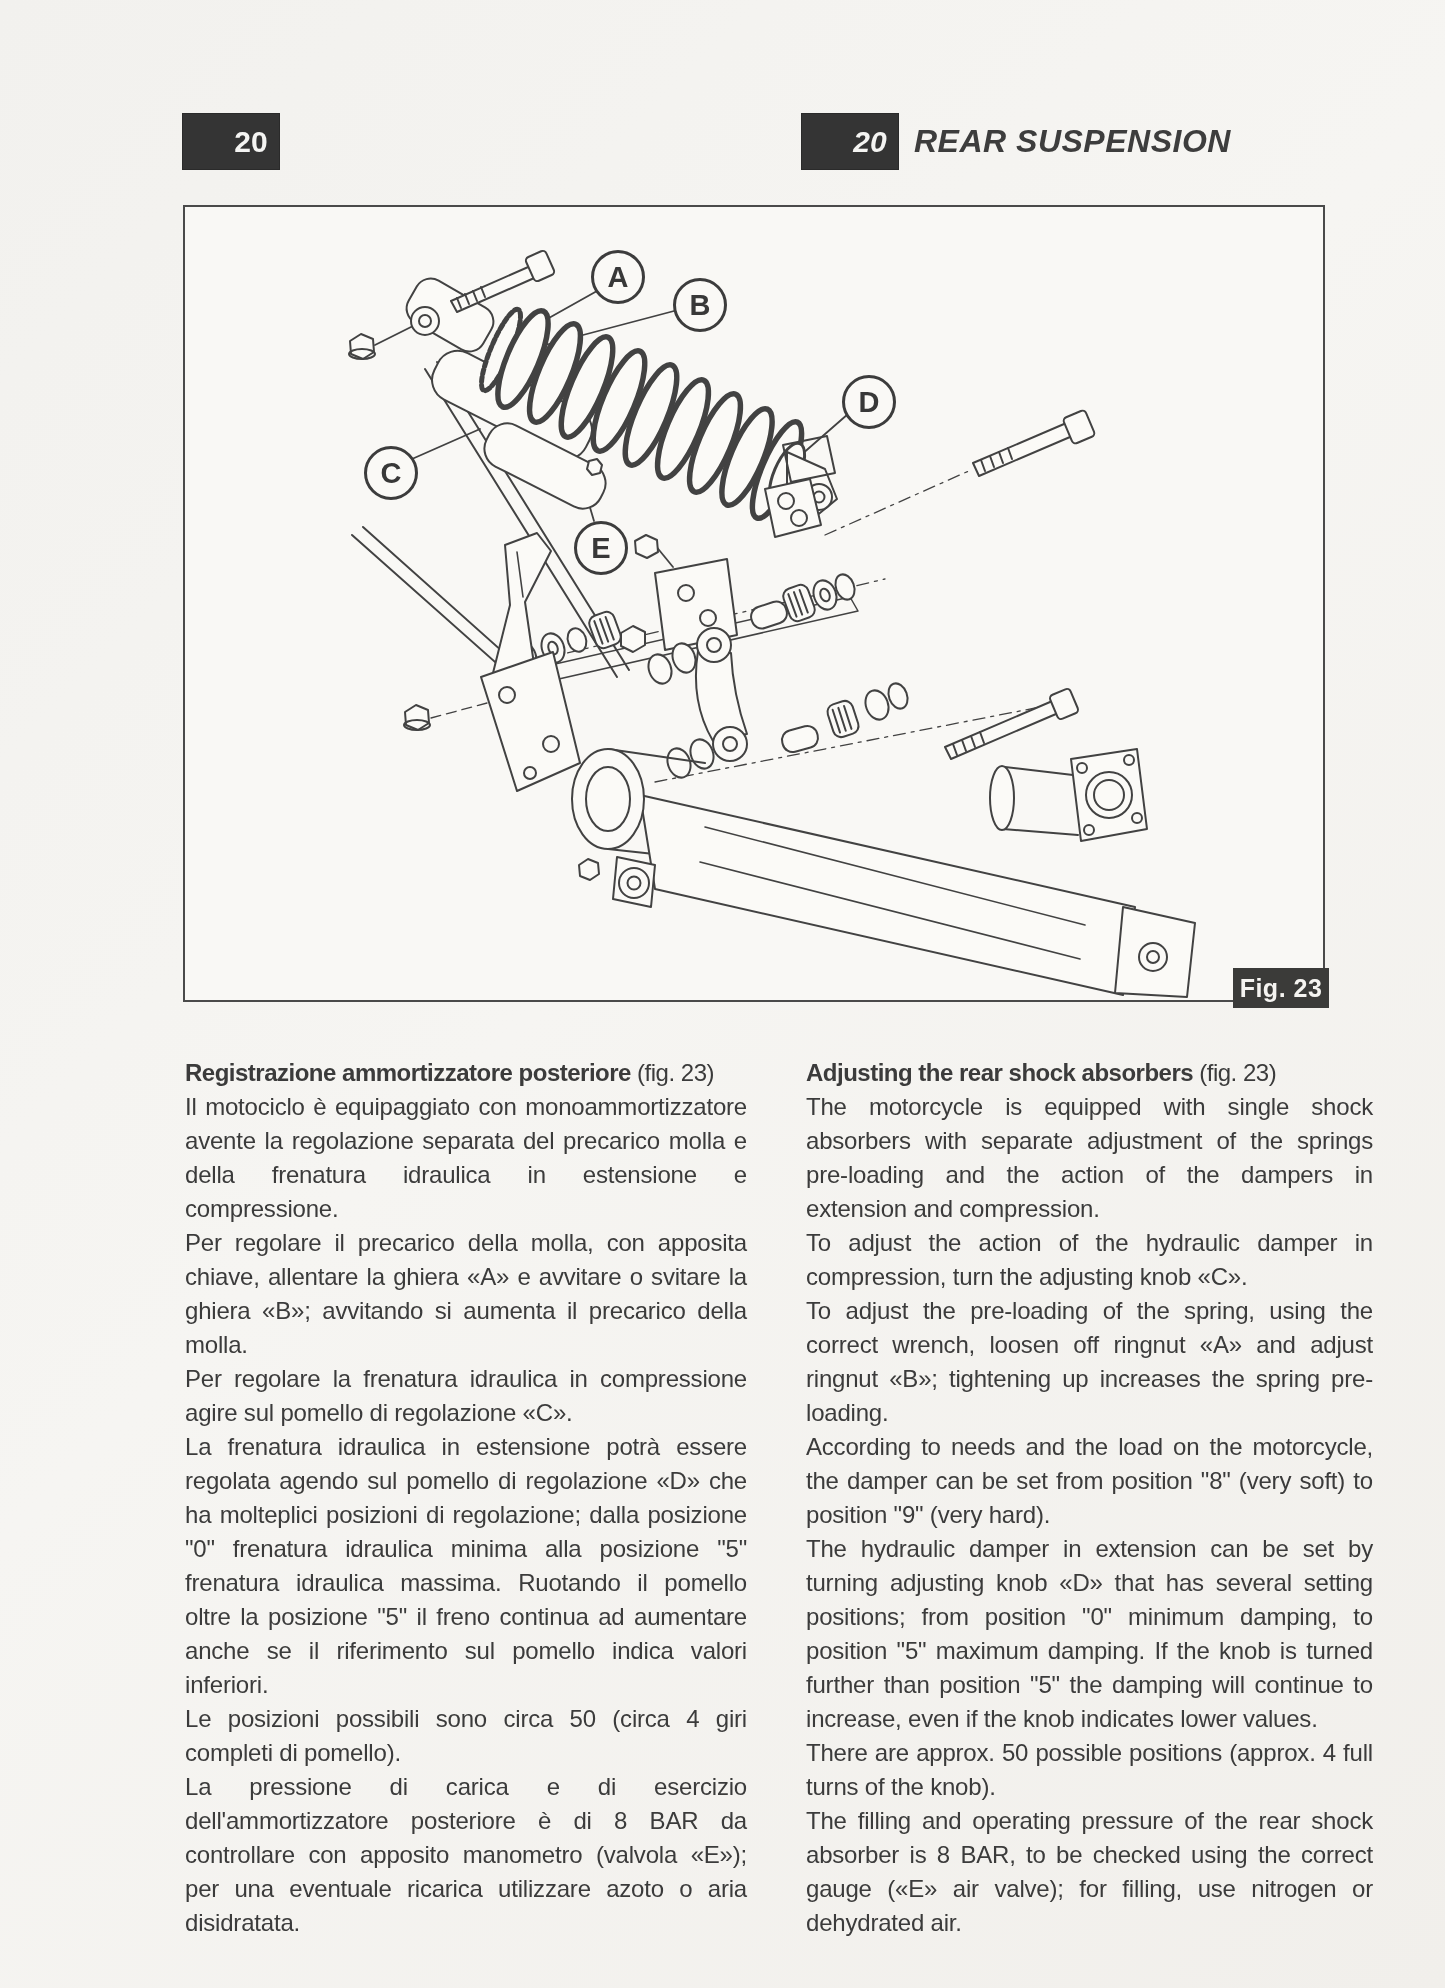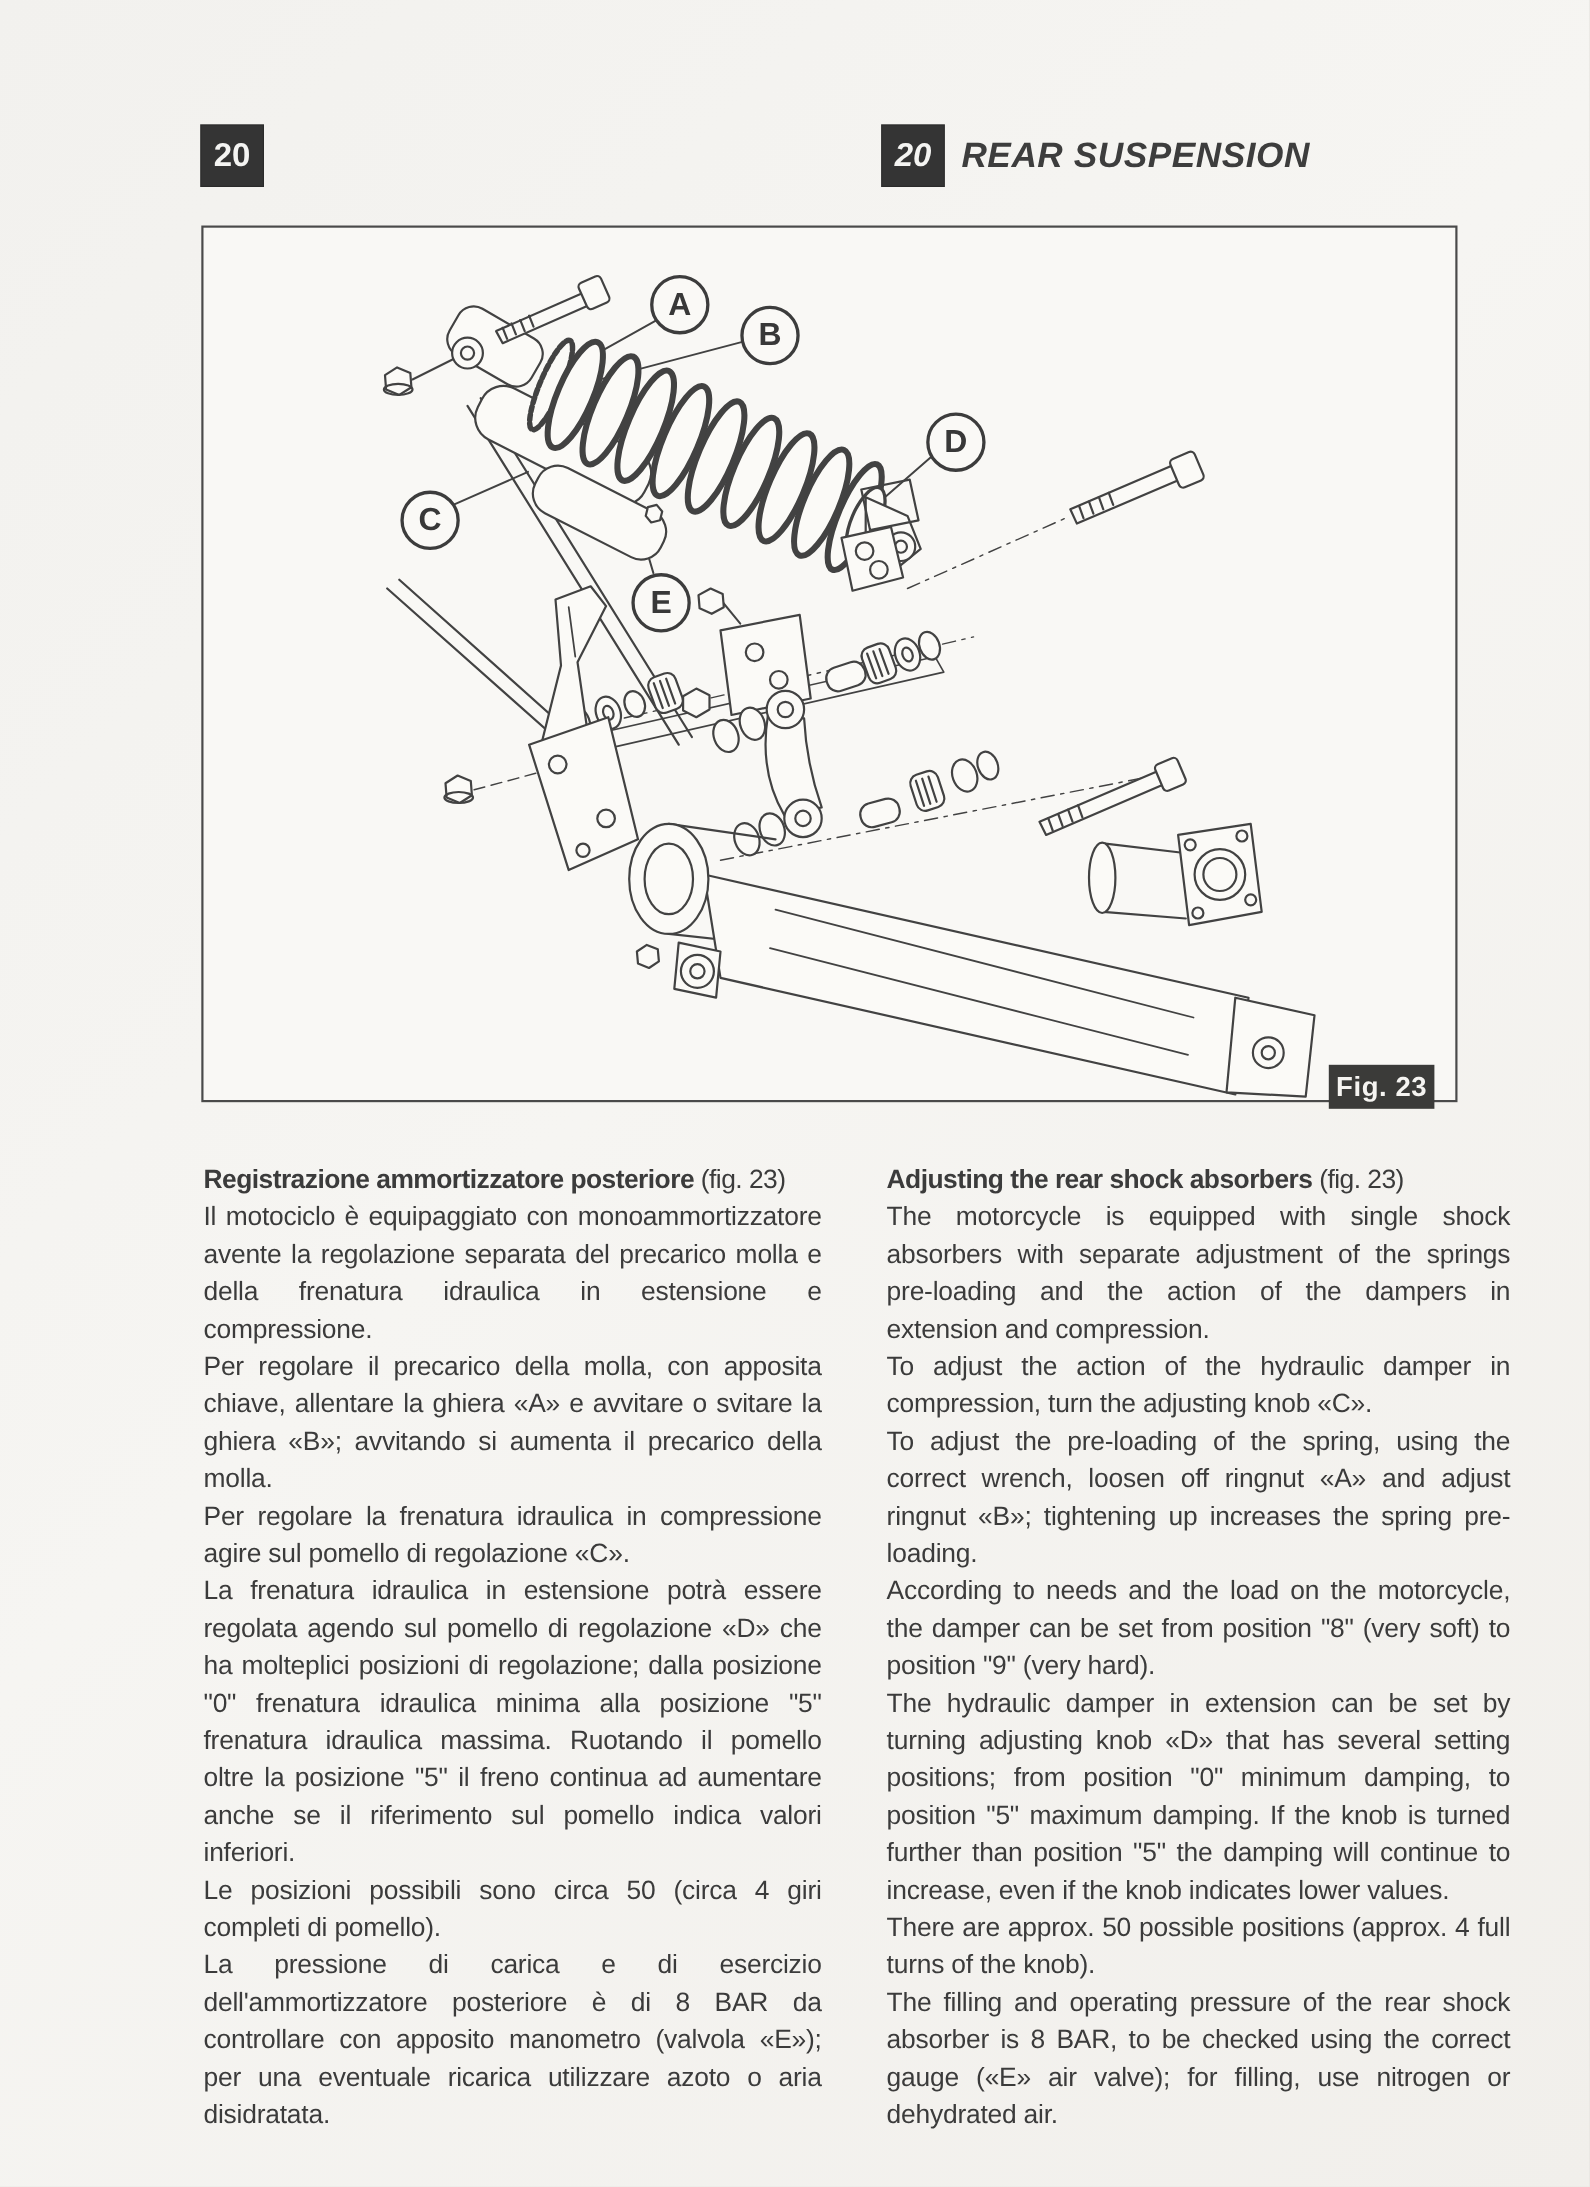--- a/index.html
+++ b/index.html
@@ -8,38 +8,38 @@
     background:linear-gradient(135deg,#f2f1ee 0%,#f6f5f2 45%,#f1efeb 100%);
     font-family:"Liberation Sans",sans-serif;color:#3b3b3b;overflow:hidden;
   }
   
   .hdr-block{position:absolute;display:flex;align-items:center;top:114px;}
   .hdr-left{left:183px;gap:19px;}
   .hdr-right{left:802px;gap:16px;}
   .chapter-box{
     width:56px;height:55px;background:#343434;color:#f4f4f2;
     display:flex;align-items:center;justify-content:center;
-    font-size:30px;font-weight:bold;box-shadow:0 0 0 1px #2a2a2a;
+    font-size:30px;font-weight:bold;box-shadow:0 0 0 1px #2a2a2a;padding-left:40px;
   }
   .chapter-box.it-num{font-style:italic;}
   .hdr-title{font-size:32px;font-weight:bold;color:#3d3d3d;letter-spacing:.5px;white-space:nowrap;}
   .hdr-title.en{font-style:italic;}
   
   .fig-frame{
     position:absolute;left:183px;top:205px;width:1142px;height:797px;
     border:2px solid #4a4a4a;background:#f9f8f5;box-sizing:border-box;
   }
   .fig-frame svg{position:absolute;left:0;top:0;}
   .callout{
     position:absolute;width:48px;height:48px;border:3px solid #3c3c3c;border-radius:50%;
     background:#faf9f6;display:flex;align-items:center;justify-content:center;
     font-size:29px;font-weight:bold;color:#383838;z-index:3;
   }
   .fig-badge{
-    position:absolute;left:1023px;top:761px;width:96px;height:40px;
+    position:absolute;left:1048px;top:761px;width:96px;height:40px;
     background:#3b3b39;color:#f5f4f1;display:flex;align-items:center;justify-content:center;
     font-size:25px;font-weight:bold;z-index:4;letter-spacing:.5px;
   }
   
   .col{position:absolute;top:1056px;font-size:24px;line-height:34px;text-align:justify;letter-spacing:-0.2px;}
   .col p{margin:0;}
   .col-it{left:185px;width:562px;}
   .col-en{left:782px;width:567px;margin-left:24px;}
   p.lead{white-space:nowrap;letter-spacing:-0.5px;}
   p.lead b{letter-spacing:-0.5px;}

